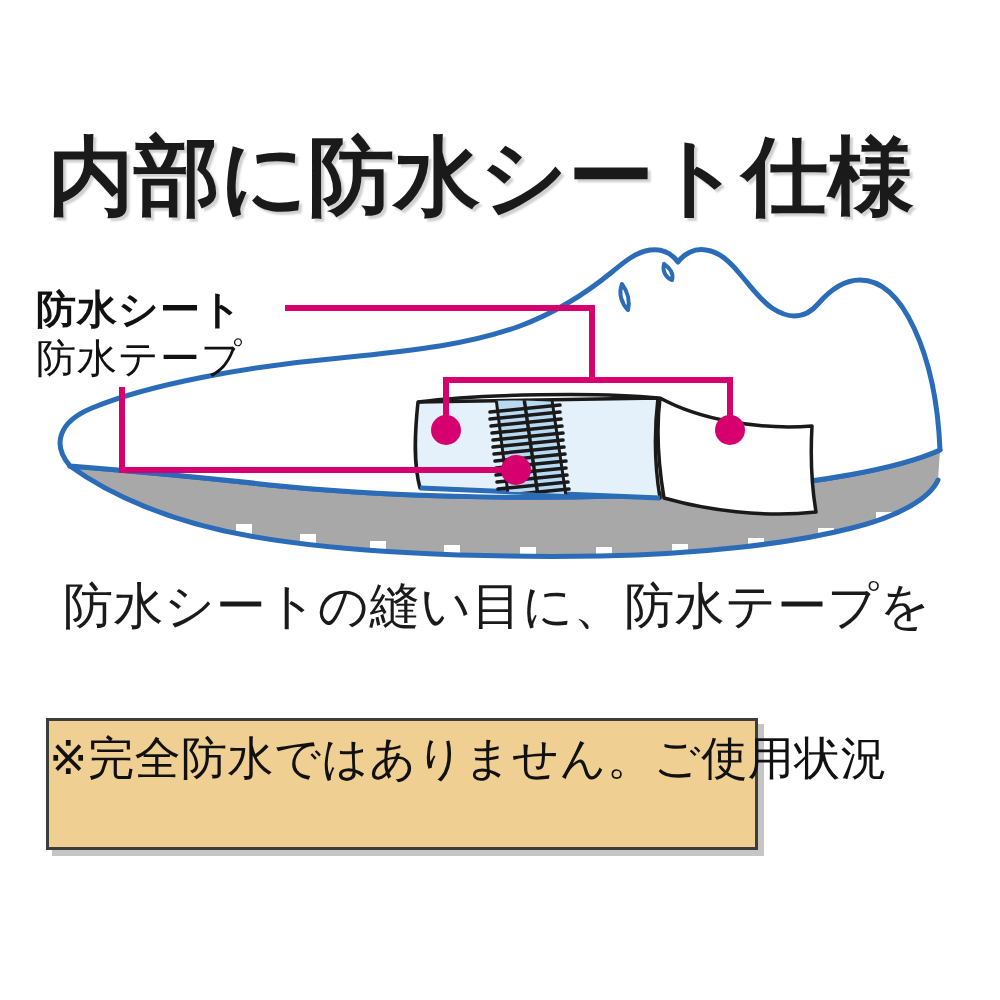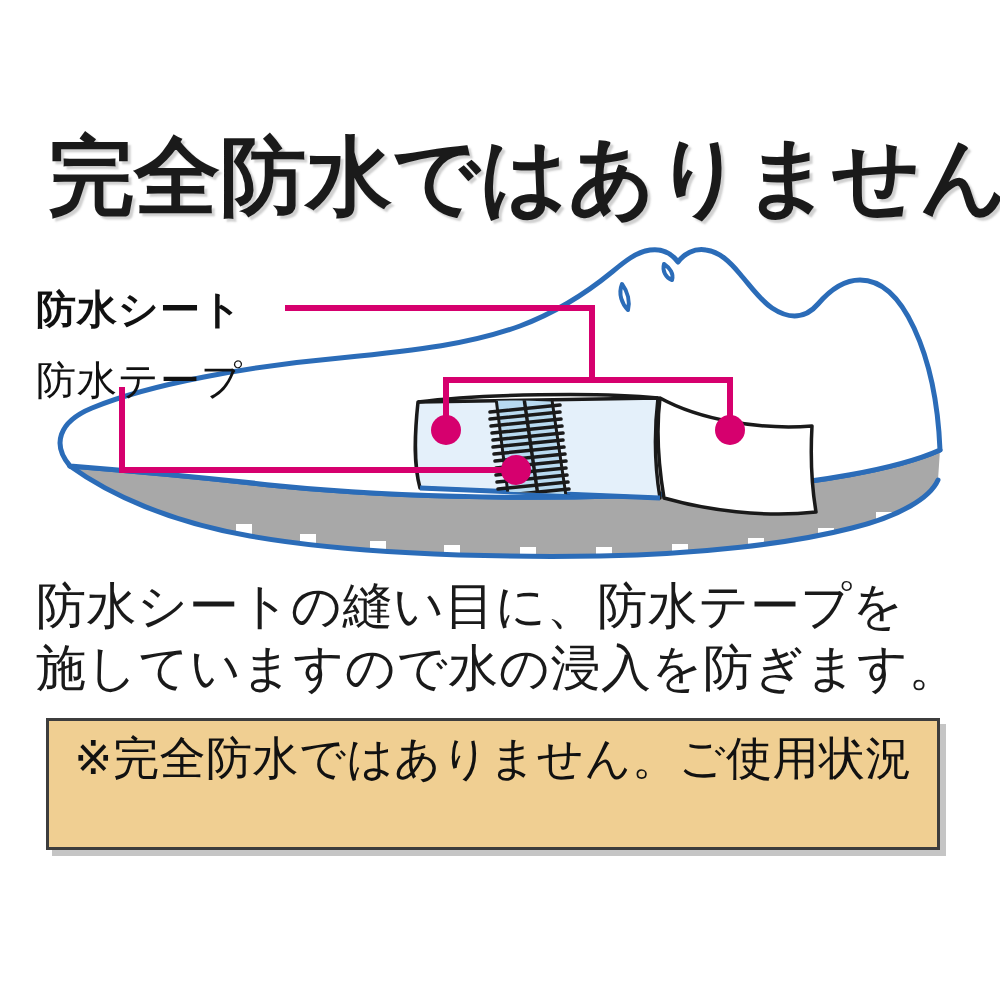--- a/index.html
+++ b/index.html
@@ -44,41 +44,41 @@
   
   .callout-label {
     position: absolute;
     font-size: 40px;
     line-height: 44px;
     color: #111111;
     white-space: nowrap;
     letter-spacing: 1px;
   }
   #label-sheet { left: 36px; top: 287px; font-weight: bold; }
-  #label-tape  { left: 36px; top: 358px; }
+  #label-tape  { left: 36px; top: 336px; }
 
   
   #body-text {
     position: absolute;
     left: 36px;
     top: 575px;
     width: 930px;
     font-size: 50px;
     line-height: 62px;
     color: #1a1a1a;
     letter-spacing: 0.5px;
   }
-  #body-text .line { display: block; white-space: nowrap; }
+  #body-text .line { display: block; white-space: nowrap; margin-left: 27px; }
 
   
   #notice-box {
     position: absolute;
     left: 46px;
     top: 718px;
-    width: 894px;
+    width: 712px;
     height: 132px;
     background: #f0cf92;
     border: 3px solid #3d3d3d;
     box-sizing: border-box;
     box-shadow: 6px 6px 0 rgba(150,150,150,0.55);
   }
   #notice-text {
     position: absolute;
     left: 0;
     top: 8px;
@@ -89,21 +89,21 @@
     color: #111111;
     letter-spacing: 0.5px;
   }
   #notice-text .line { display: block; white-space: nowrap; }
 </style>
 </head>
 <body>
 
 <div id="page">
 
-  <div id="title">完全防水ではありません</div>
+  <div id="title">内部に防水シート仕様</div>
 
   <div id="illustration">
     <svg width="1000" height="330" viewBox="0 0 1000 330" xmlns="http://www.w3.org/2000/svg">
 
       <path d="M 70,226
                C 110,255 170,282 250,296
                C 340,312 470,318 600,316
                C 700,314 790,304 852,288
                C 900,276 930,258 938,240
                L 940,210
@@ -219,21 +219,20 @@
       </g>
     </svg>
   </div>
 
   <div class="callout-label" id="label-sheet">防水シート</div>
 
   <div class="callout-label" id="label-tape">防水テープ</div>
 
   <div id="body-text">
     <span class="line">防水シートの縫い目に、防水テープを</span>
-    <span class="line">施していますので水の浸入を防ぎます。</span>
   </div>
 
   <div id="notice-box">
     <div id="notice-text">
       <span class="line">※完全防水ではありません。ご使用状況</span>
     </div>
   </div>
 
 </div>
 

